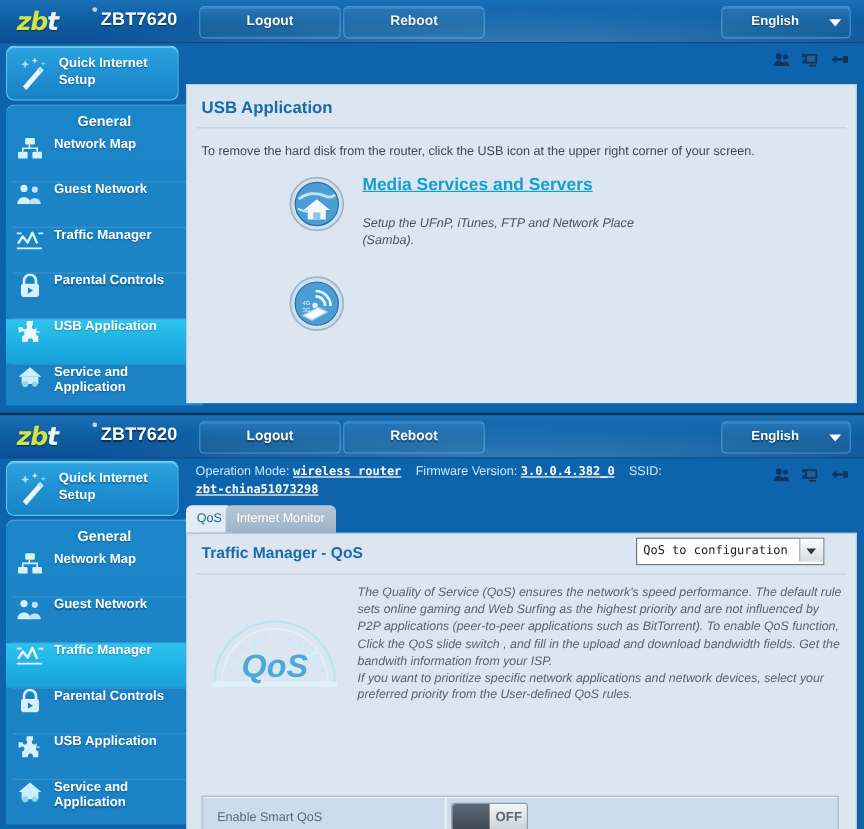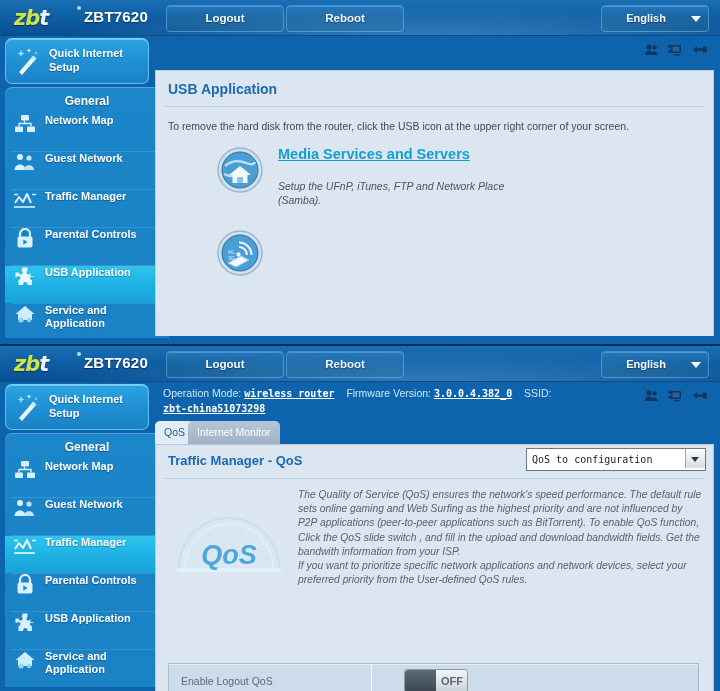--- a/index.html
+++ b/index.html
@@ -100,64 +100,64 @@
   }
   .mdiv{height:1px;background:rgba(255,255,255,.13);margin:0 6px;}
 
   
   .content{position:absolute;left:155px;top:35px;right:6px;bottom:0;}
   .panel-top .content{top:70px;bottom:8px;background:#dbe6f0;border:1px solid #b9cbdd;border-bottom:none;}
   .sect-title{color:#1a6aad;font-weight:bold;font-size:14px;padding:10px 0 9px 12px;}
   .sect-rule{height:1px;background:#c3d3e2;margin:0 8px;}
   .note{color:#3b4b59;font-size:10.5px;padding:13px 12px 0 12px;}
 
-  .app-row{display:flex;align-items:flex-start;padding-left:60px;margin-top:14px;}
+  .app-row{display:flex;align-items:flex-start;padding-left:84px;margin-top:14px;}
   .app-row.second{margin-top:22px;}
   .app-ic{flex:none;width:48px;height:48px;margin-right:14px;}
   .app-link{color:#13a0cf;font-weight:bold;font-size:14.5px;text-decoration:underline;cursor:pointer;display:inline-block;}
   .app-desc{color:#4a5561;font-size:10.5px;font-style:italic;line-height:14px;margin-top:17px;max-width:240px;}
 
   
   .tabsrow{position:absolute;left:155px;top:75px;height:23px;right:6px;}
   .tab{
     position:absolute;top:0;height:23px;line-height:22px;padding:0 9px;font-size:10.5px;
     border-radius:5px 5px 0 0;cursor:pointer;
   }
   .tab.on{background:#e3ecf4;color:#215f93;left:0;}
   .tab.off{background:linear-gradient(to bottom,#b6c7d6 0%,#9fb3c6 100%);color:#ffffff;left:33px;}
   .qcontent{
     position:absolute;left:155px;top:98px;right:6px;bottom:0;
     background:#dce6f0;border:1px solid #b5c8da;border-bottom:none;
   }
   .qhead{position:relative;height:33px;}
   .qhead .tt{position:absolute;left:12px;top:8px;color:#1a6aad;font-weight:bold;font-size:13px;}
   .selbox{
-    position:absolute;right:7px;top:3px;width:155px;height:21px;
-    background:#ffffff;border:1px solid #6a7c8c;cursor:pointer;padding-left:23px;
+    position:absolute;right:26px;top:3px;width:155px;height:21px;
+    background:#ffffff;border:1px solid #6a7c8c;cursor:pointer;
   }
   .selbox .v{position:absolute;left:5px;top:0;line-height:21px;color:#1b1b1b;
     font-family:"DejaVu Sans Mono", monospace;font-size:10px;}
   .selbox .btn{position:absolute;right:0;top:0;width:19px;height:19px;
     background:linear-gradient(to bottom,#fdfdfd,#d7dde3);border-left:1px solid #9aa8b5;}
   .selbox .btn:after{content:"";position:absolute;left:5px;top:8px;width:0;height:0;
     border-left:4.5px solid transparent;border-right:4.5px solid transparent;border-top:5px solid #2d3a46;}
 
   .qbody{position:relative;padding:9px 10px 0 10px;display:flex;}
   .qos-gauge{flex:none;width:126px;padding-top:14px;}
   .qos-para{color:#57636e;font-size:10.3px;font-style:italic;line-height:14.2px;padding-left:6px;}
 
   .switchrow{
     position:absolute;left:12px;right:14px;top:218px;height:33px;
     background:#cddcea;border:1px solid #a9bccc;display:flex;align-items:center;
     box-shadow:0 1px 0 rgba(255,255,255,.55) inset;
   }
   .switchrow .lab{width:190px;padding-left:12px;color:#5b6a78;font-size:10.5px;}
   .switchrow .divi{width:1px;align-self:stretch;background:#ffffff;}
   .toggle{
-    margin-left:32px;width:62px;height:22px;border-radius:3px;
+    margin-left:4px;width:62px;height:22px;border-radius:3px;
     background:linear-gradient(to bottom,#f4f6f8,#c9d2da);
     border:1px solid #8f9ca8;position:relative;cursor:pointer;
   }
   .toggle .knob{position:absolute;left:0;top:0;width:31px;height:22px;border-radius:3px 0 0 3px;
     background:linear-gradient(to bottom,#5c6b79,#3c4752);}
   .toggle .txt{position:absolute;right:4px;top:0;line-height:22px;font-size:11px;font-weight:bold;color:#5a6773;}
 </style>
 </head>
 <body>
 
@@ -499,21 +499,21 @@
           <text x="63" y="62" text-anchor="middle" font-family="Liberation Sans, sans-serif" font-size="27" font-weight="bold" font-style="italic" fill="#4aa8da">QoS</text>
         </svg>
       </div>
       <div class="qos-para">
         <div>The Quality of Service (QoS) ensures the network's speed performance. The default rule sets online gaming and Web Surfing as the highest priority and are not influenced by P2P applications (peer-to-peer applications such as BitTorrent). To enable QoS function, Click the QoS slide switch , and fill in the upload and download bandwidth fields. Get the bandwith information from your ISP.</div>
         <div>If you want to prioritize specific network applications and network devices, select your preferred priority from the User-defined QoS rules.</div>
       </div>
     </div>
 
     <div class="switchrow">
-      <div class="lab">Enable Logout QoS</div>
+      <div class="lab">Enable Smart QoS</div>
       <div class="divi"></div>
       <div class="toggle">
         <div class="knob"></div>
         <div class="txt">OFF</div>
       </div>
     </div>
 
   </div>
 </div>
 

